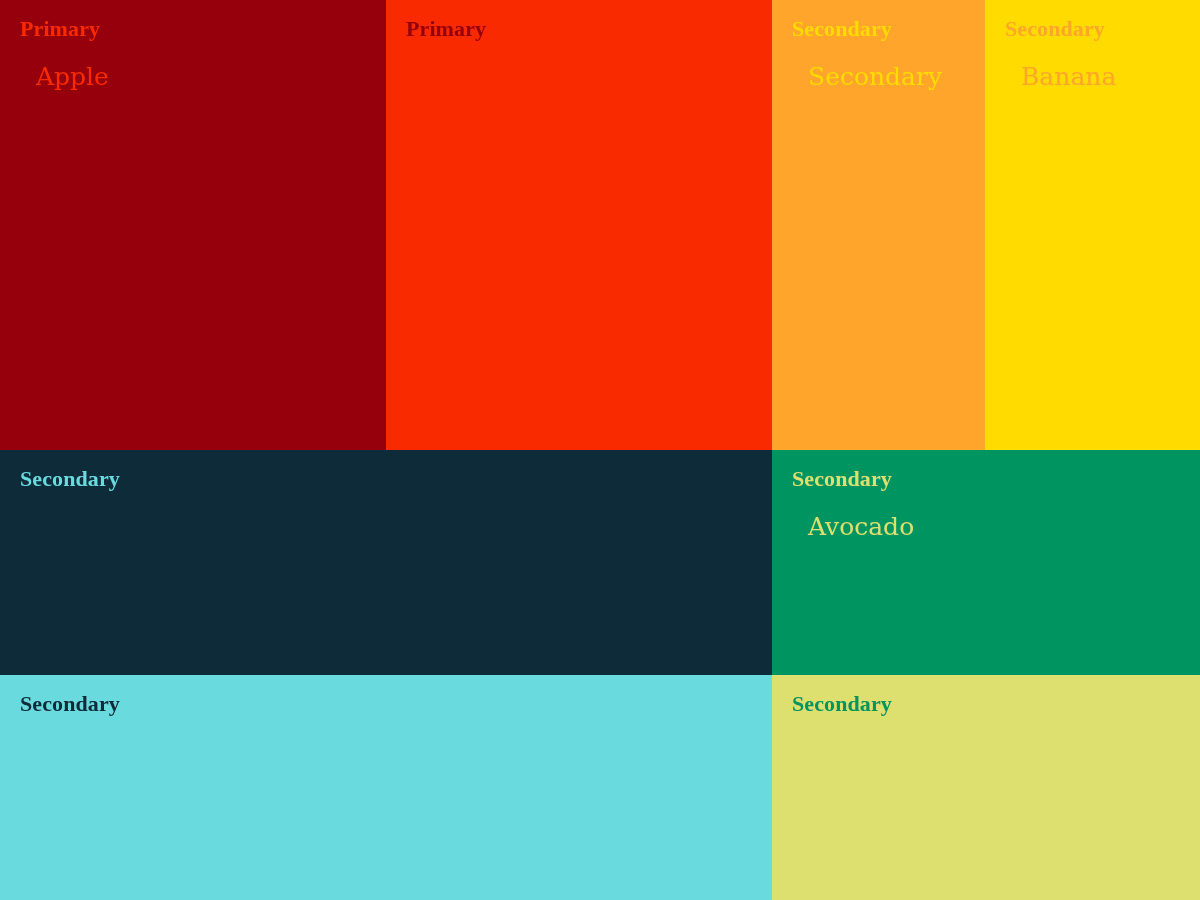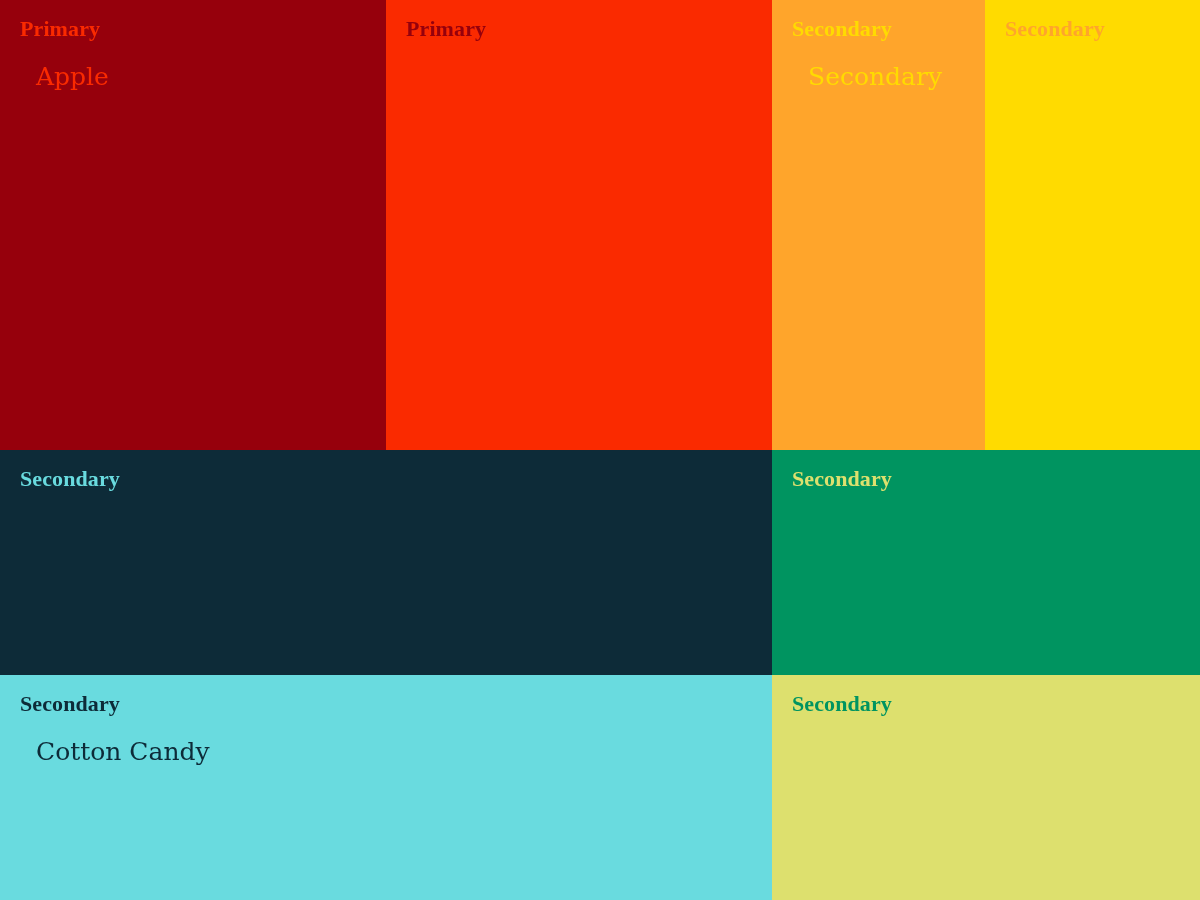--- a/index.html
+++ b/index.html
@@ -50,27 +50,28 @@
     </div>
     <div class="swatch" style="left: 386px; top: 0px; width: 386px; height: 450px; background: rgb(250, 42, 0); color: rgb(150, 0, 12);">
       <p class="swatch-role">Primary</p>
     </div>
     <div class="swatch" style="left: 772px; top: 0px; width: 213px; height: 450px; background: rgb(255, 165, 43); color: rgb(255, 219, 0);">
       <p class="swatch-role">Secondary</p>
       <p class="swatch-name">Secondary</p>
     </div>
     <div class="swatch" style="left: 985px; top: 0px; width: 215px; height: 450px; background: rgb(255, 219, 0); color: rgb(255, 165, 43);">
       <p class="swatch-role">Secondary</p>
+      <p class="swatch-name">Banana</p>
     </div>
     <div class="swatch" style="left: 0px; top: 450px; width: 772px; height: 225px; background: rgb(13, 43, 56); color: rgb(105, 219, 223);">
       <p class="swatch-role">Secondary</p>
     </div>
     <div class="swatch" style="left: 772px; top: 450px; width: 428px; height: 225px; background: rgb(0, 148, 96); color: rgb(221, 224, 110);">
       <p class="swatch-role">Secondary</p>
+      <p class="swatch-name">Avocado</p>
     </div>
     <div class="swatch" style="left: 0px; top: 675px; width: 772px; height: 225px; background: rgb(105, 219, 223); color: rgb(13, 43, 56);">
       <p class="swatch-role">Secondary</p>
-      <p class="swatch-name">Cotton Candy</p>
     </div>
     <div class="swatch" style="left: 772px; top: 675px; width: 428px; height: 225px; background: rgb(221, 224, 110); color: rgb(0, 148, 96);">
       <p class="swatch-role">Secondary</p>
     </div>
   </div>
 
 </body></html>

